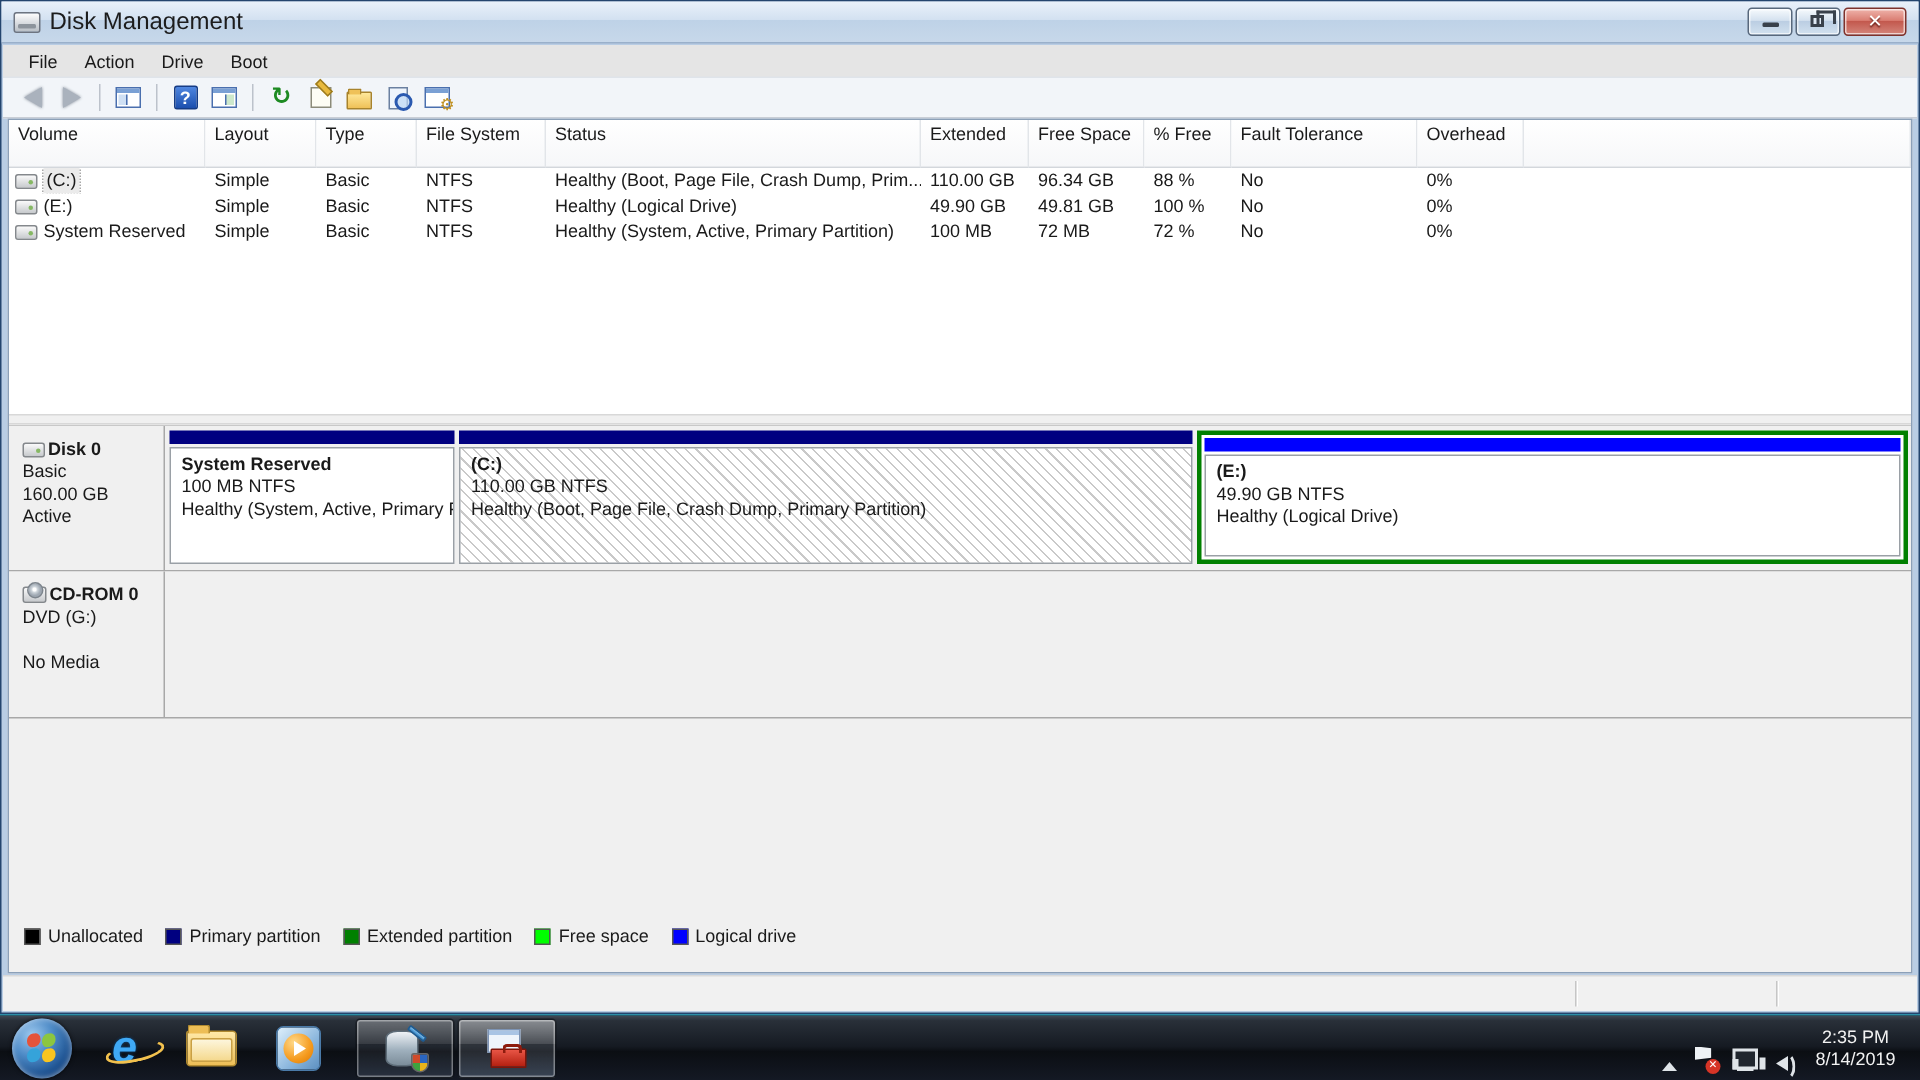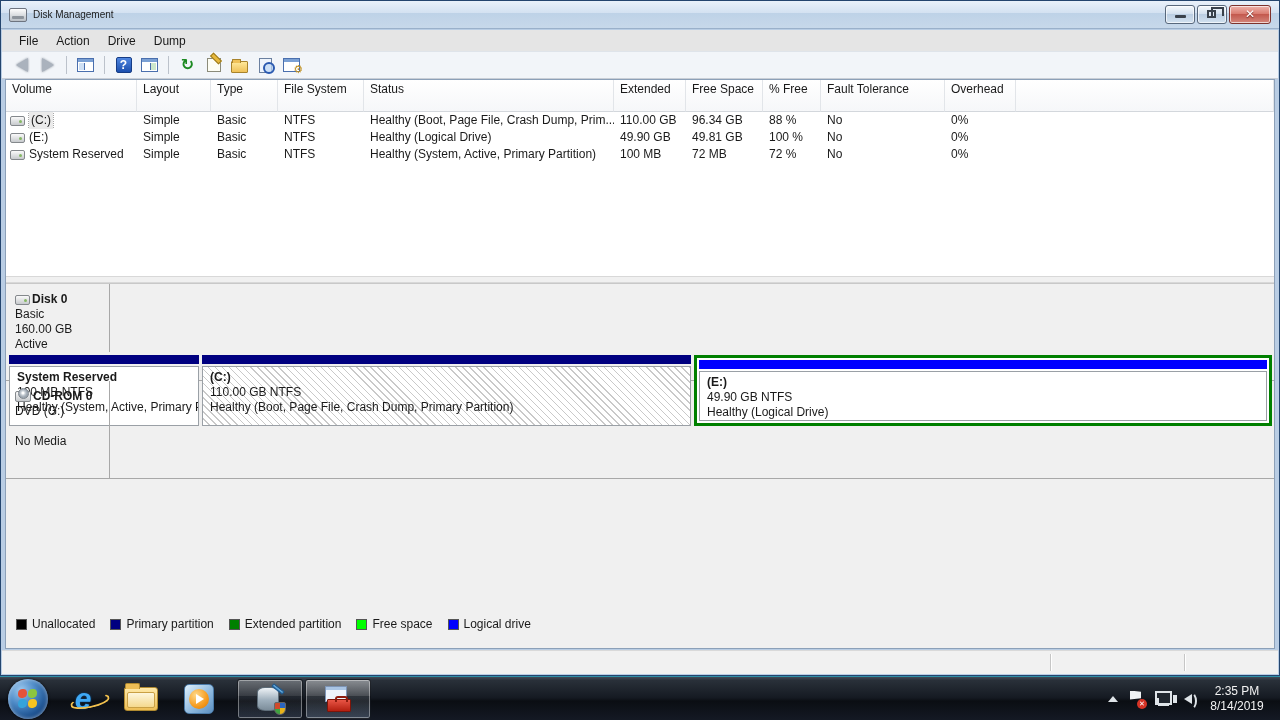--- a/index.html
+++ b/index.html
@@ -9,21 +9,21 @@
   
   .window { position:absolute; left:0; top:0; width:1280px; height:676px;
     background:#b9cde4; border:1px solid #24456e; }
   .titlebar { position:absolute; left:0; top:0; right:0; height:28px;
     background:linear-gradient(#e9f1fa, #d3e1f1 45%, #bed2e7 46%, #c7d8ea);
     border-bottom:1px solid #9ab0ca; display:flex; align-items:center; }
   .title-ico { width:18px; height:14px; margin:0 6px 0 8px; position:relative;
     background:linear-gradient(#fdfdfd,#b9bfc6); border:1px solid #6d7480; border-radius:2px; }
   .title-ico::after { content:""; position:absolute; left:2px; right:2px; bottom:2px; height:3px;
     background:#8d949c; border-radius:1px; }
-  .title-text { font-size:10px; color:#1c1c1c; }
+  .title-text { font-size:16px; color:#1c1c1c; }
   .win-controls { position:absolute; right:8px; top:4px; display:flex; gap:2px; }
   .wbtn { width:30px; height:19px; border:1px solid #58687c; border-radius:3px; position:relative;
     background:linear-gradient(#f6fafd,#d4e1ef 45%,#bacde2 46%,#d2e1ef);
     box-shadow:inset 0 0 0 1px rgba(255,255,255,.65); }
   .wbtn.close { width:42px; border-color:#7e322c;
     background:linear-gradient(#efb4ac,#da7d72 45%,#c2564b 46%,#d4867c); }
   .glyph-min { position:absolute; left:9px; bottom:5px; width:11px; height:3px; background:#39414b; border-radius:1px; }
   .glyph-restore { position:absolute; left:9px; top:4px; width:9px; height:8px; border:2px solid #39414b; background:#dfe9f4; }
   .glyph-restore::before { content:""; position:absolute; left:2px; top:-5px; width:9px; height:7px; border:2px solid #39414b; border-bottom:none; }
   .glyph-close { position:absolute; width:100%; text-align:center; top:1px; color:#fff; font-weight:bold; font-size:12px;
@@ -72,21 +72,21 @@
   .drive-ico { flex:0 0 auto; width:15px; height:10px; border:1px solid #84888c; border-radius:2px;
     background:linear-gradient(#fafafa,#c7cacd); position:relative; }
   .drive-ico::after { content:""; position:absolute; right:2px; top:3px; width:3px; height:3px; background:#86b864; border-radius:50%; }
   .sel-label { background:#ebebeb; outline:1px dotted #a8a8a8; padding:0 2px; }
 
   .splitter { height:7px; background:#f0f0f0; border-top:1px solid #d8d8d8; border-bottom:1px solid #d8d8d8; }
 
   
   .graph-pane { flex:1; background:#f0f0f0; position:relative; overflow:hidden; }
   .gv-row { display:flex; height:98px; border-bottom:1px solid #a8a8a8; background:#f0f0f0; }
-  .gv-row.first { border-top:1px solid #c8c8c8;flex-direction:column; }
+  .gv-row.first { border-top:1px solid #c8c8c8; }
   .disk-label { width:104px; border-right:1px solid #a8a8a8; padding:8px 2px 0 9px; line-height:15px; }
   .disk-title { display:flex; align-items:center; gap:2px; font-weight:bold; }
   .cd-ico { width:16px; height:11px; border:1px solid #84888c; border-radius:2px;
     background:linear-gradient(#fafafa,#c7cacd); position:relative; }
   .cd-ico::before { content:""; position:absolute; left:2px; top:-4px; width:9px; height:9px; border-radius:50%;
     background:radial-gradient(circle at 4px 4px, #fff 1px, #cdd4da 2px, #9fa8b2 4px); border:1px solid #7d858d; }
   .parts { flex:1; display:flex; gap:3px; padding:3px 2px 4px 3px; }
   .part { display:flex; flex-direction:column; }
   .part-bar { height:9px; margin-bottom:2px; }
   .part-body { flex:1; border:1px solid #9aa0a6; background:#fff; padding:3px 0 0 7px; line-height:15px; overflow:hidden; white-space:nowrap; }
@@ -140,21 +140,21 @@
     background:linear-gradient(#eef2f6,#9fb0bd 55%,#7c8d9a); border:1px solid #5e6d79; }
   .dm-pencil { position:absolute; right:-2px; top:2px; width:14px; height:4px; background:linear-gradient(#7ec0ef,#2f7fc1); border:1px solid #1d5c94; transform:rotate(38deg); border-radius:1px; }
   .dm-shield { position:absolute; right:-3px; bottom:-2px; width:12px; height:13px; border-radius:2px 2px 6px 6px;
     background:conic-gradient(#2a65c0 0 25%, #e8b31a 0 50%, #3fa33f 0 75%, #d04a2a 0); border:1px solid #666; }
   .tb-ico { width:30px; height:26px; position:relative; }
   .tb-winbg { position:absolute; left:2px; top:0; width:22px; height:16px; background:#eef4fb; border:1px solid #7d94b5; }
   .tb-winbg::before { content:""; position:absolute; left:0; top:0; right:0; height:3px; background:#a9c4e4; }
   .tb-box { position:absolute; left:4px; bottom:0; width:24px; height:13px; background:linear-gradient(#e85545,#b31f10); border:1px solid #7c150a; border-radius:1px; }
   .tb-box::before { content:""; position:absolute; left:7px; top:-4px; width:9px; height:4px; border:2px solid #8d1b0d; border-bottom:none; border-radius:3px 3px 0 0; }
 
-  .tray { margin-left:auto; display:flex; align-items:center; gap:12px; padding-right:10px; }
+  .tray { margin-left:auto; display:flex; align-items:flex-end; gap:12px; padding-right:10px; }
   .tray-chevron { width:0; height:0; border-left:5px solid transparent; border-right:5px solid transparent; border-bottom:6px solid #dfe4e8; }
   .tray-flag { width:13px; height:16px; position:relative; }
   .tray-flag::before { content:""; position:absolute; left:0; top:0; width:11px; height:9px; background:#eef2f5; clip-path:polygon(0 0,100% 15%,100% 85%,0 100%); }
   .tray-flag::after { content:"\2715"; position:absolute; right:-4px; bottom:-2px; width:10px; height:10px; background:#d63426; border-radius:50%;
     color:#fff; font-size:7px; line-height:10px; text-align:center; font-weight:bold; }
   .tray-net { width:17px; height:15px; position:relative; }
   .tray-net::before { content:""; position:absolute; right:0; top:0; width:13px; height:10px; border:2px solid #dfe4e8; background:#20262e; }
   .tray-net::after { content:""; position:absolute; right:3px; bottom:0; width:11px; height:2px; background:#dfe4e8; }
   .tray-plug { position:absolute; left:0; bottom:1px; width:4px; height:7px; background:#dfe4e8; }
   .tray-spk { width:0; height:0; border-top:5px solid transparent; border-bottom:5px solid transparent; border-right:8px solid #dfe4e8; position:relative; }
@@ -180,21 +180,21 @@
       <div class="wbtn close">
           <div class="glyph-close">✕</div>
         </div>
     </div>
   </div>
 
   <div class="menubar">
     <div class="menu-item">File</div>
     <div class="menu-item">Action</div>
     <div class="menu-item">Drive</div>
-    <div class="menu-item">Dump</div>
+    <div class="menu-item">Boot</div>
   </div>
 
   <div class="toolbar">
     <div class="tbtn">
         <div class="arrow left"></div>
       </div>
     <div class="tbtn">
         <div class="arrow right"></div>
       </div>
     <div class="tsep"></div>

